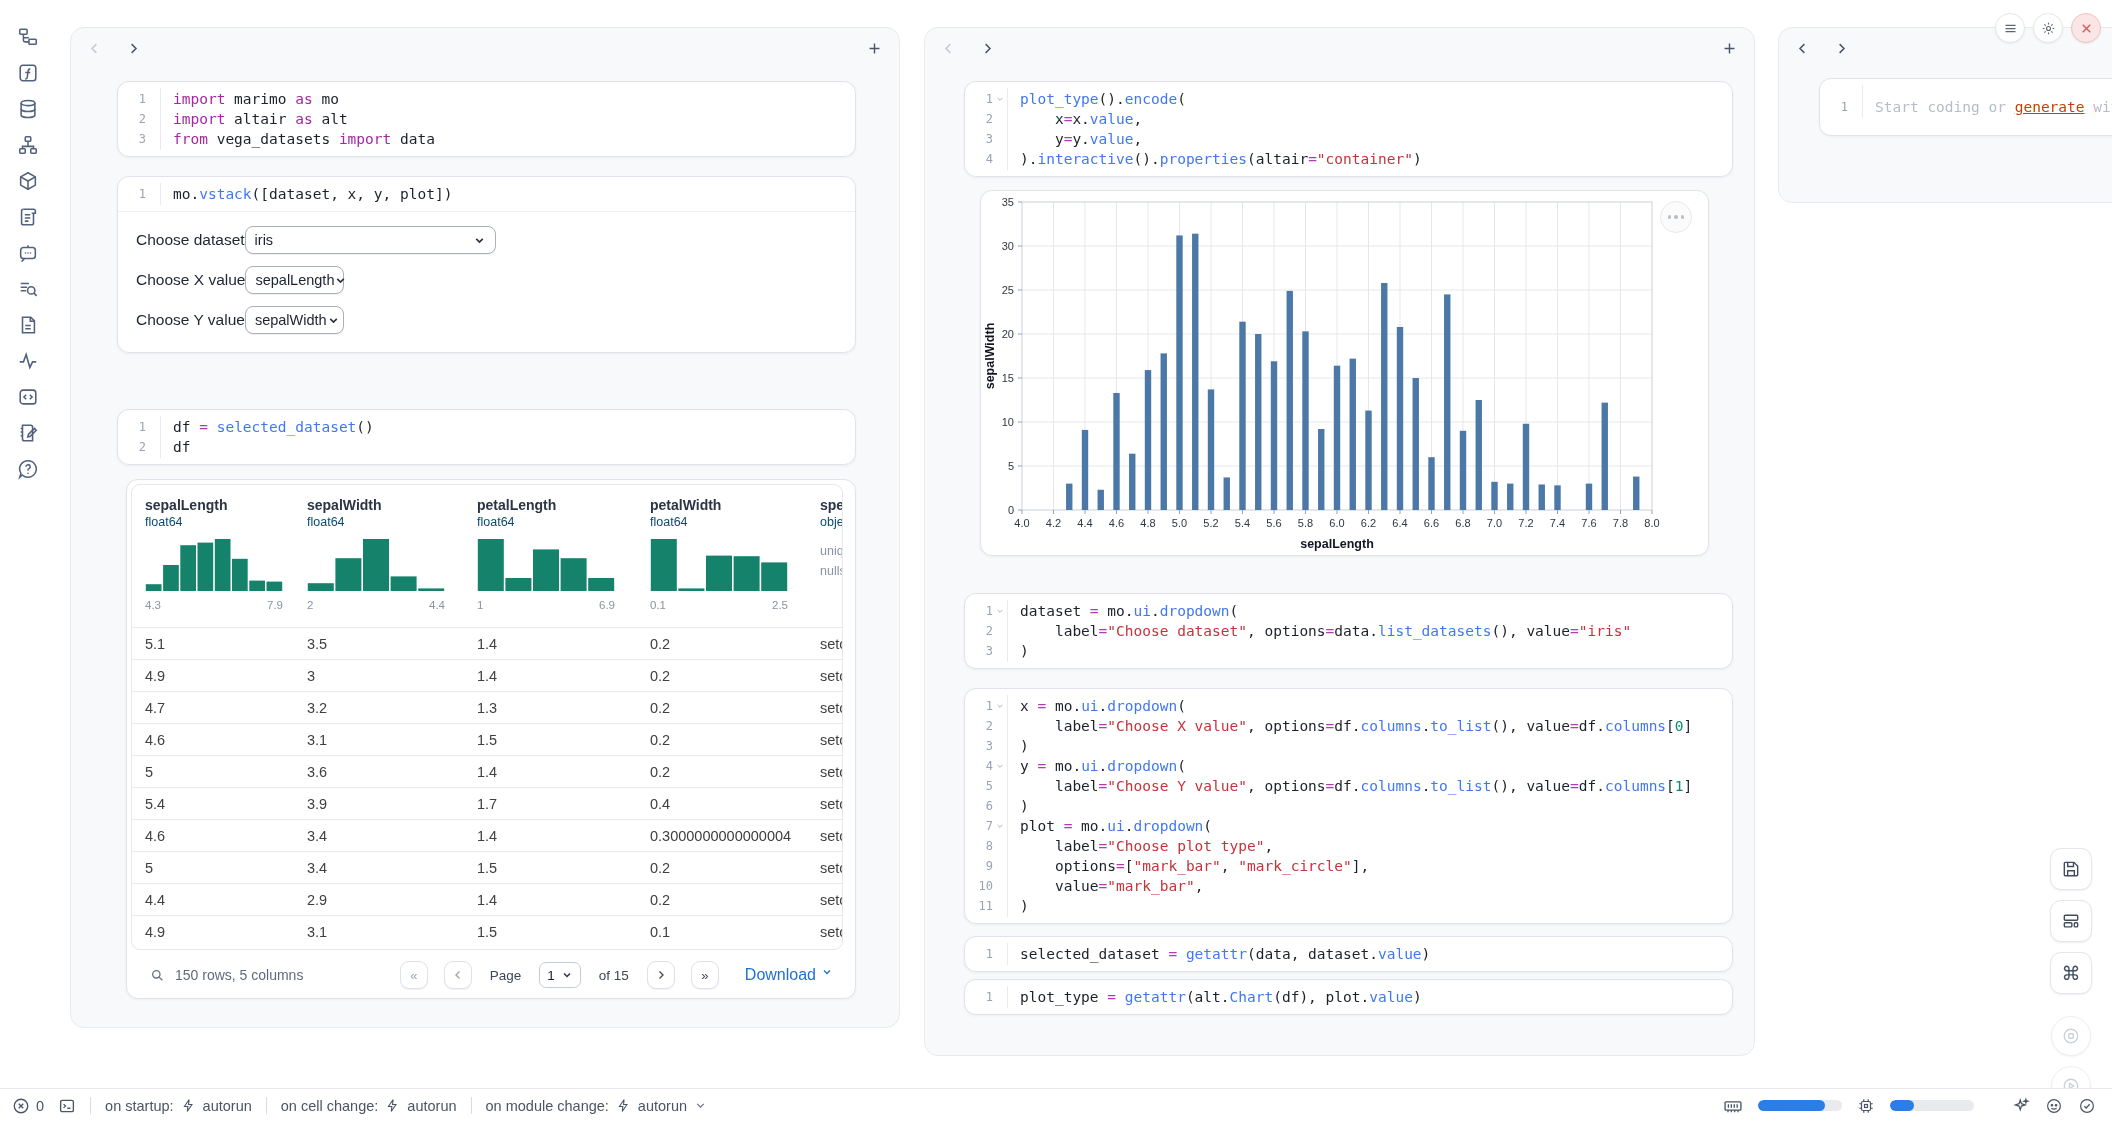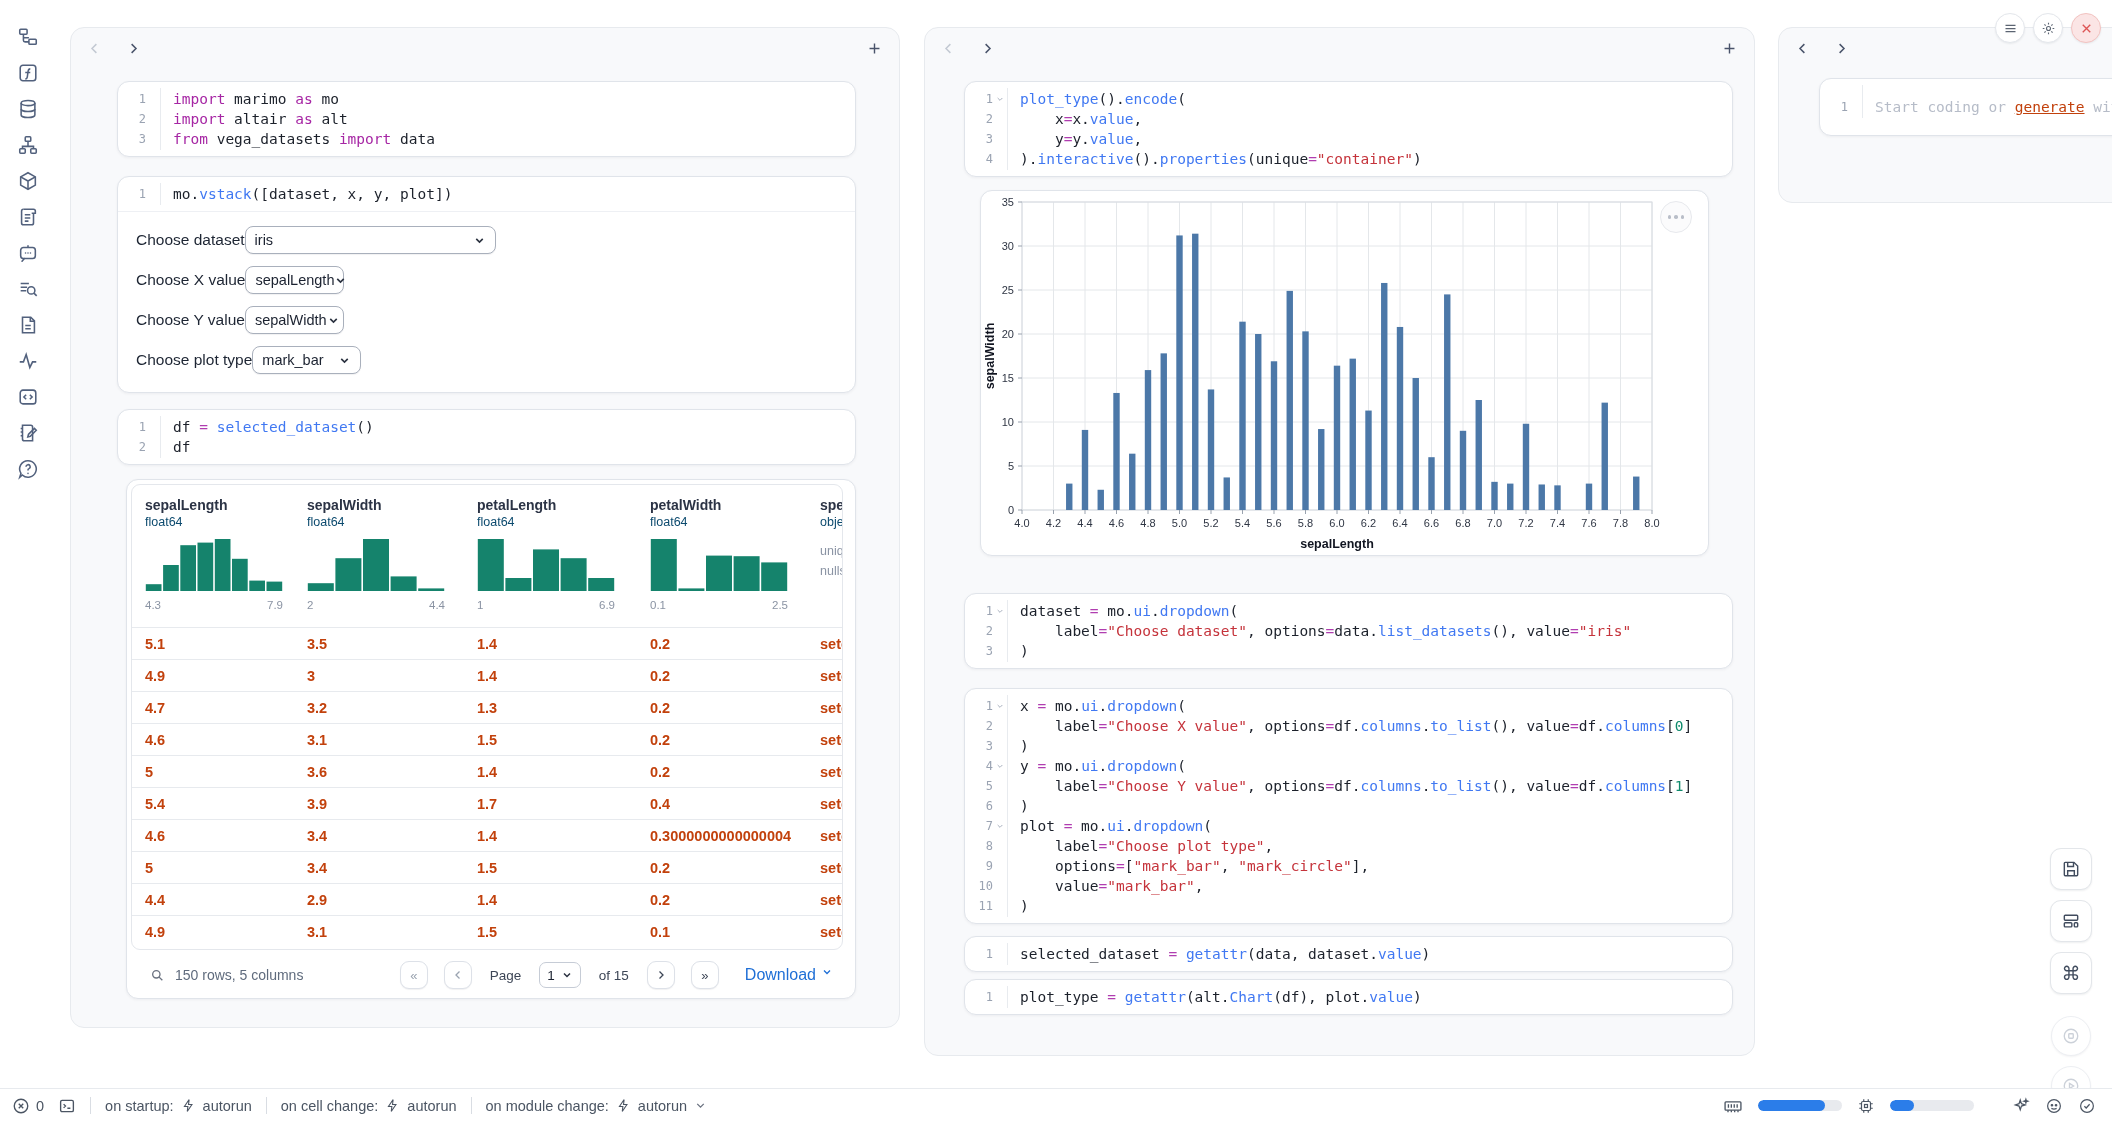--- a/index.html
+++ b/index.html
@@ -71,21 +71,21 @@
   .t-grid { display:grid; grid-template-columns:162px 170px 173px 170px 1fr;
     padding-left:13px; }
   .t-head { padding-top:12px; height:142px; }
   .t-col-name { font-size:14px; font-weight:bold; color:#2b3345; }
   .t-col-dtype { font-size:12.5px; color:#0c4a6e; margin-top:2px; }
   .t-hist { margin-top:10px; }
   .t-range { width:138px; display:flex; justify-content:space-between;
     font-size:11.5px; color:#8a93a3; margin-top:4px; }
   .t-stats { margin-top:12px; font-size:12.5px; color:#8a93a3; line-height:20px; }
   .t-row { height:32px; align-items:center; border-top:1px solid #e7eaee;
-    font-size:14.5px; color:#c2410c;font-weight:bold; }
+    font-size:14.5px; color:#404040; }
   .t-row > div { white-space:nowrap; }
   .t-footer { position:absolute; left:4px; right:4px; bottom:0; height:46px;
     display:flex; align-items:center; padding:0 18px; gap:16px; }
   .t-count { display:flex; align-items:center; gap:10px; color:#5f6b7d; font-size:14px; }
   .t-count .sicon { width:16px; height:16px; color:#6b7280; cursor:pointer; }
   .t-count .sicon svg { width:16px; height:16px; }
   .t-foot-spacer { flex:1; }
   .pg-btn { width:28px; height:28px; background:#fff; border:1px solid #dde1e8;
     border-radius:9px; display:flex; align-items:center; justify-content:center;
     font-size:13px; box-shadow:0 1px 1px rgba(16,24,40,.06); cursor:pointer; }
@@ -284,29 +284,20 @@
               <span>sepalLength</span>
               <span class="car"><svg viewBox="0 0 24 24" fill="none" stroke="currentColor" stroke-width="3">
                   <path d="M6 9l6 6 6-6"></path>
                 </svg></span>
             </span>
           </div>
           <div class="dd-row">
             <span class="dd-label">Choose Y value</span>
             <span class="ui-select sel-2">
               <span>sepalWidth</span>
-              <span class="car"><svg viewBox="0 0 24 24" fill="none" stroke="currentColor" stroke-width="3">
-                  <path d="M6 9l6 6 6-6"></path>
-                </svg></span>
-            </span>
-          </div>
-          <div class="dd-row">
-            <span class="dd-label">Choose plot type</span>
-            <span class="ui-select sel-3">
-              <span>mark_bar</span>
               <span class="car"><svg viewBox="0 0 24 24" fill="none" stroke="currentColor" stroke-width="3">
                   <path d="M6 9l6 6 6-6"></path>
                 </svg></span>
             </span>
           </div>
         </div>
     </div>
 
     <div class="cell" style="left:46px; top:381px; width:739px;">
       <div class="code-area">
@@ -541,21 +532,21 @@
             <span class="ct"><span class="tok-p">    x</span><span class="tok-o">=</span><span class="tok-p">x.</span><span class="tok-f">value</span><span class="tok-p">,</span></span>
           </div>
           <div class="code-line">
             <span class="ln">3</span>
             <span class="fold"></span>
             <span class="ct"><span class="tok-p">    y</span><span class="tok-o">=</span><span class="tok-p">y.</span><span class="tok-f">value</span><span class="tok-p">,</span></span>
           </div>
           <div class="code-line">
             <span class="ln">4</span>
             <span class="fold"></span>
-            <span class="ct"><span class="tok-p">).</span><span class="tok-f">interactive</span><span class="tok-p">().</span><span class="tok-f">properties</span><span class="tok-p">(unique</span><span class="tok-o">=</span><span class="tok-s">"container"</span><span class="tok-p">)</span></span>
+            <span class="ct"><span class="tok-p">).</span><span class="tok-f">interactive</span><span class="tok-p">().</span><span class="tok-f">properties</span><span class="tok-p">(altair</span><span class="tok-o">=</span><span class="tok-s">"container"</span><span class="tok-p">)</span></span>
           </div>
         </div>
     </div>
 
     <div class="chart-card">
       <svg id="chart-svg" width="729" height="366">
           <line x1="41" y1="11" x2="41" y2="319" stroke="#e4e7ea" stroke-width="1"></line>
           <line x1="72.50000000000003" y1="11" x2="72.50000000000003" y2="319" stroke="#e4e7ea" stroke-width="1"></line>
           <line x1="104.00000000000006" y1="11" x2="104.00000000000006" y2="319" stroke="#e4e7ea" stroke-width="1"></line>
           <line x1="135.50000000000009" y1="11" x2="135.50000000000009" y2="319" stroke="#e4e7ea" stroke-width="1"></line>

